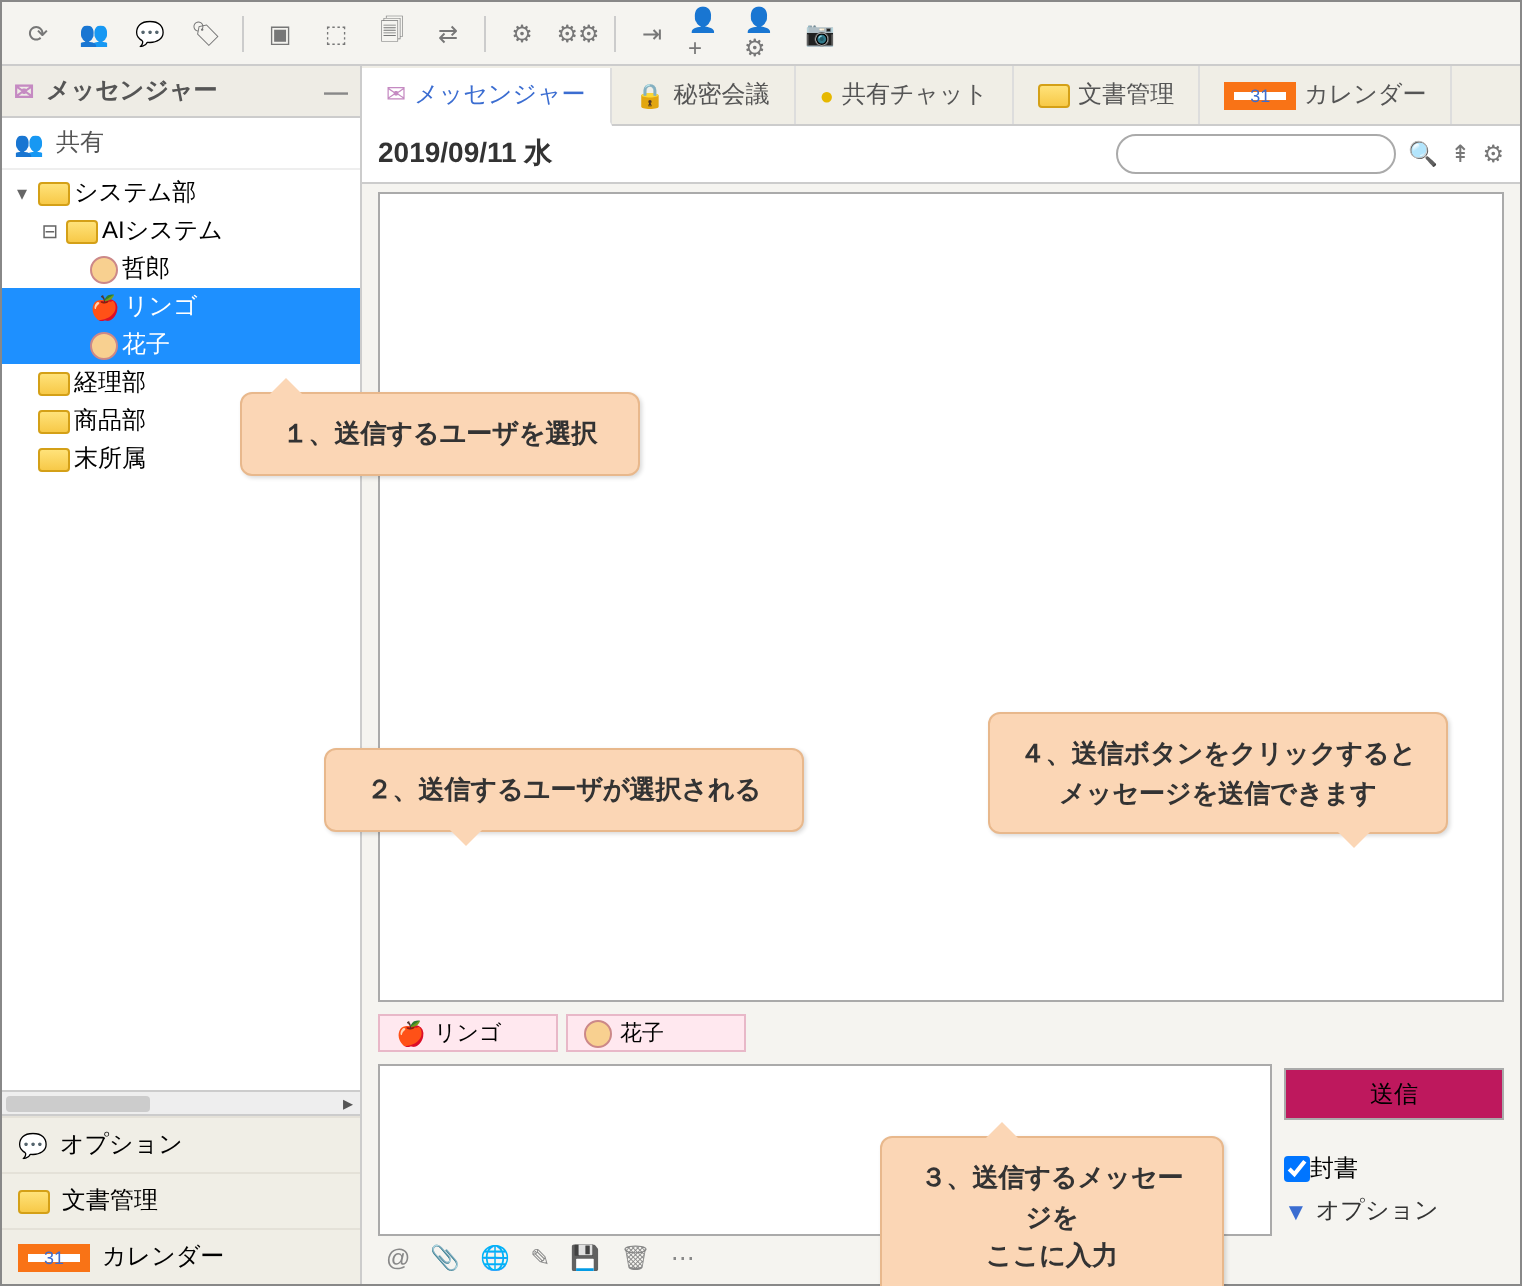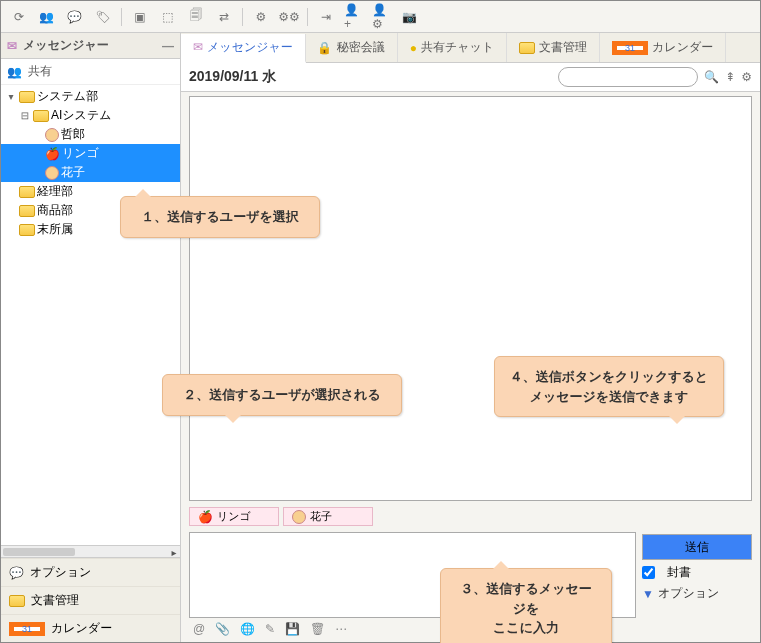--- a/index.html
+++ b/index.html
@@ -50,22 +50,22 @@
 
 .msgs { flex: 1; border: 1px solid #aaa; margin: 4px 8px; background: #fff; }
 
 
 .recips { display: flex; gap: 4px; padding: 2px 8px; }
 .recip { display: flex; align-items: center; gap: 4px; background: #ffe8ef; border: 1px solid #e8b8c8; padding: 1px 8px; min-width: 90px; font-size: 11px; }
 .recip .apple-ico { color: #d22; }
 .compose-row { display: flex; gap: 6px; padding: 4px 8px 0; }
 .compose { flex: 1; height: 86px; border: 1px solid #aaa; background: #fff; }
 .compose-side { width: 110px; display: flex; flex-direction: column; gap: 4px; padding-top: 2px; }
-.send-btn { height: 26px; border: 1px solid #aaa; background: #3b82f6; cursor: pointer; font-size: 12px; }
-.chk { display: flex; gap: 12px; font-size: 12px; }
+.send-btn { height: 26px; border: 1px solid #aaa; background: #be185d; cursor: pointer; font-size: 12px; }
+.chk { display: flex; gap: 0; font-size: 12px; margin-top: 12px; }
 .opt { display: flex; align-items: center; gap: 4px; font-size: 12px; color: #333; cursor: pointer; }
 .opt .tri { color: #3b6dd1; }
 
 
 .compose-tb { display: flex; align-items: center; gap: 10px; padding: 4px 12px 6px; color: #888; }
 .compose-tb span { cursor: pointer; }
 
 
 .callout { position: absolute; background: #fbd6b5; border: 1px solid #e8b88c; border-radius: 6px; padding: 10px 14px; font-size: 13px; font-weight: bold; color: #333; box-shadow: 1px 1px 2px rgba(0,0,0,.15); text-align: center; line-height: 1.5; }
 .callout::after { content: ""; position: absolute; width: 0; height: 0; border: 10px solid transparent; }

